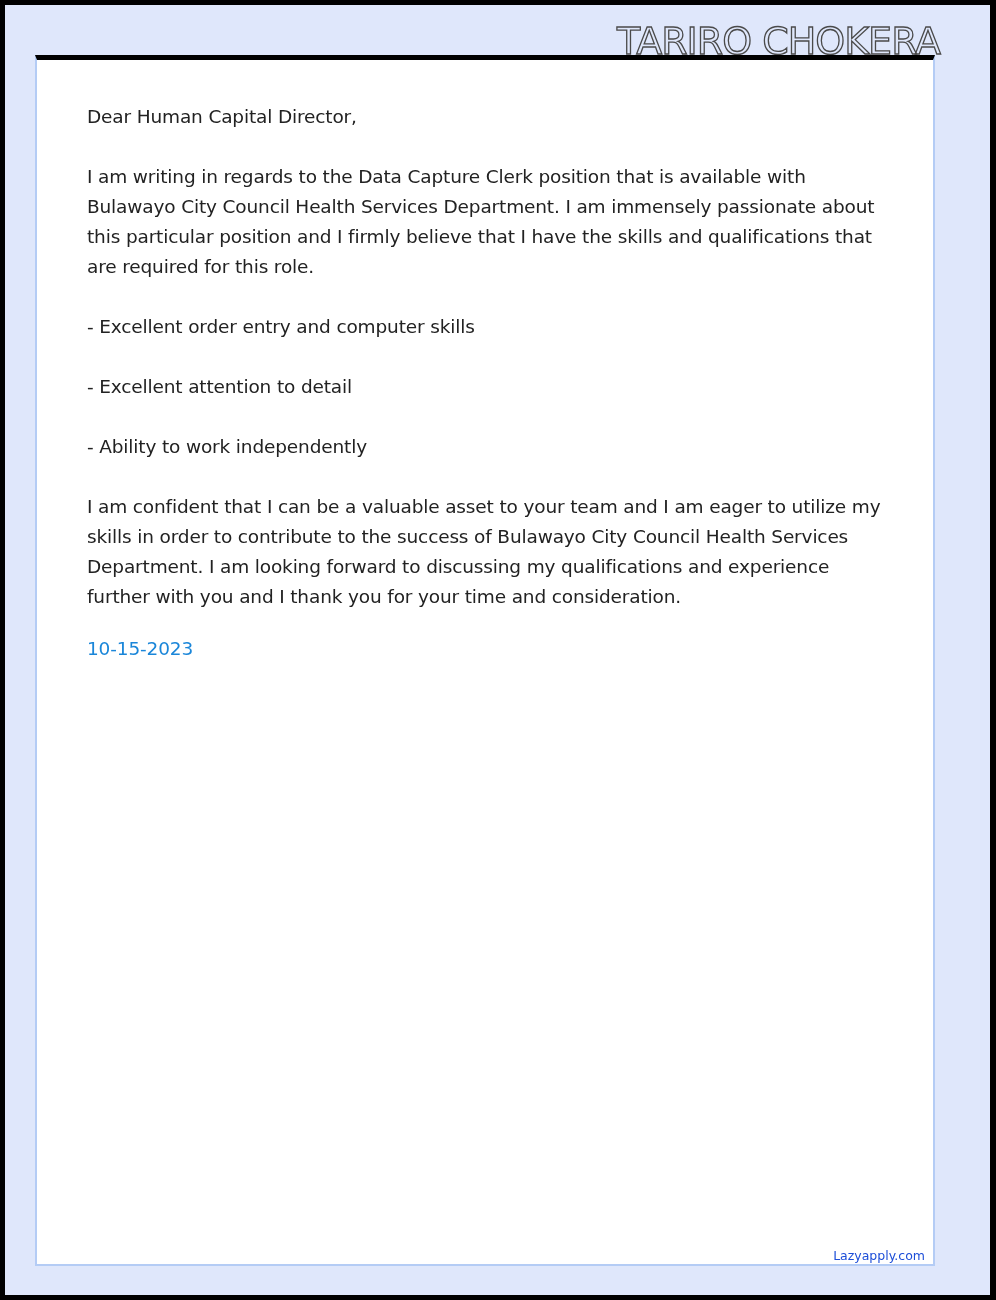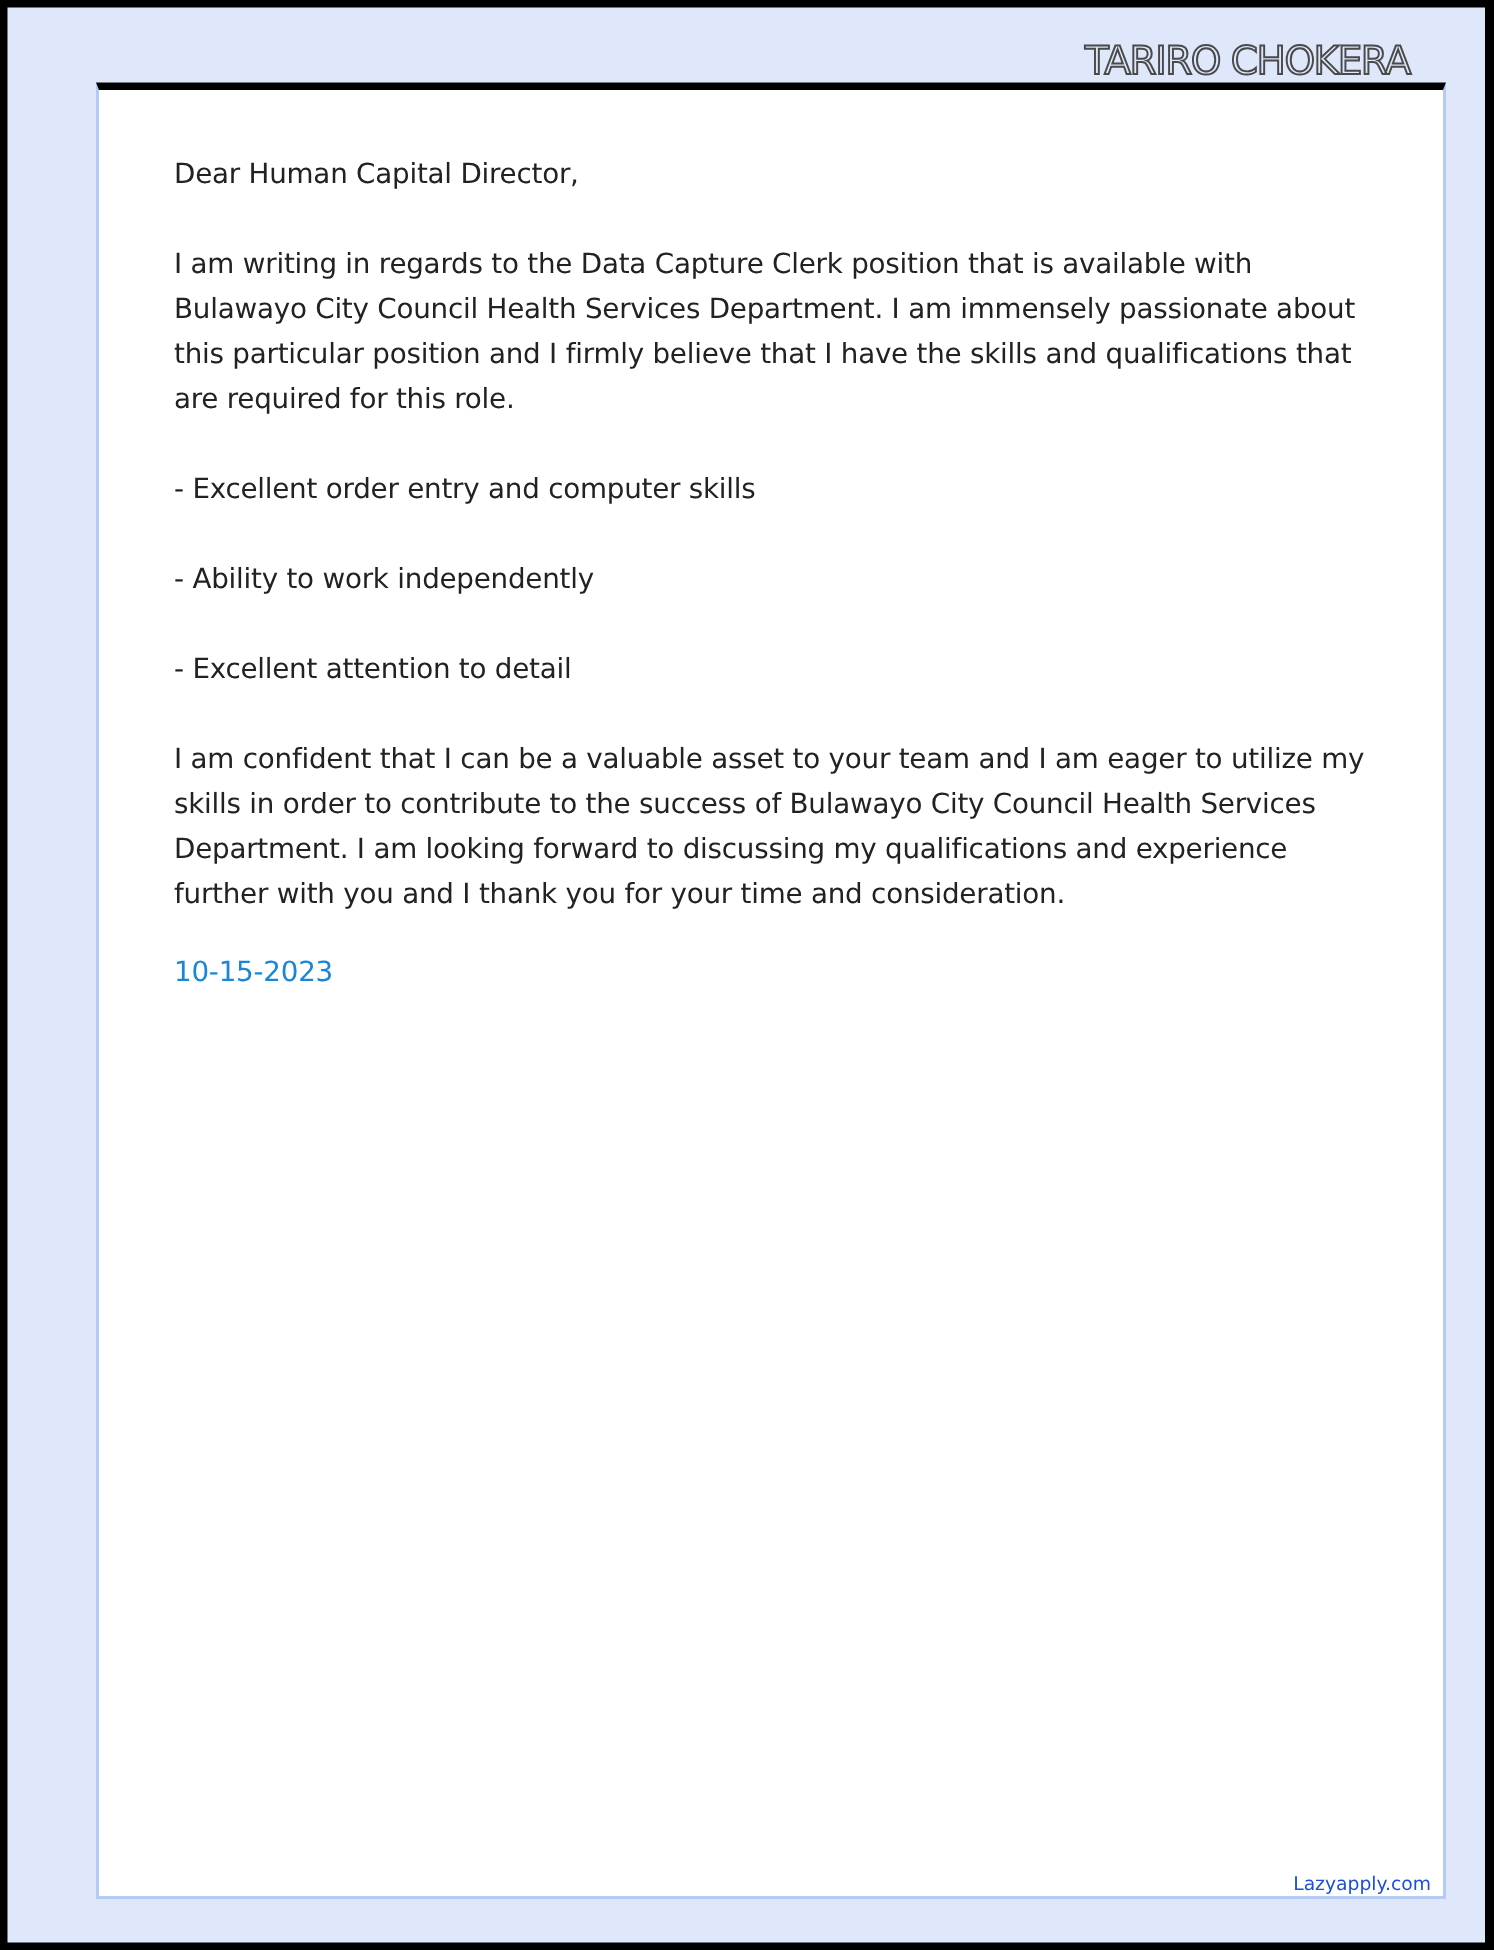--- a/index.html
+++ b/index.html
@@ -9,27 +9,27 @@
     font-family: "DejaVu Sans", sans-serif;
   }
   .frame {
     position: absolute; left: 5px; top: 5px;
     width: 985px; height: 1290px;
     background: #dfe7fb;
   }
   .name {
     position: absolute; right: 50px; top: 14px;
     font-family: "DejaVu Sans", sans-serif;
-    font-size: 26px; letter-spacing: -1px;
+    font-size: 38px; letter-spacing: -1px;
     color: #dfe7fb;
     -webkit-text-stroke: 1.3px #4a4a4a;
     white-space: nowrap; line-height: 44px;
   }
   .page {
-    position: absolute; left: 59px; top: 50px;
+    position: absolute; left: 30px; top: 50px;
     width: 896px; height: 1204px;
     background: #fff;
     border-top: 5px solid #000;
     border-left: 2px solid #b4ccf5;
     border-right: 2px solid #b4ccf5;
     border-bottom: 2px solid #b4ccf5;
   }
   .content {
     position: absolute; left: 50px; top: 42px; width: 795px;
     font-size: 18.5px; line-height: 30px; color: #222;
@@ -47,20 +47,20 @@
 <body>
 
 <div class="frame">
   <div class="name">TARIRO CHOKERA</div>
 
   <div class="page">
     <div class="content">
       <p>Dear Human Capital Director,</p>
       <p>I am writing in regards to the Data Capture Clerk position that is available with Bulawayo City Council Health Services Department. I am immensely passionate about this particular position and I firmly believe that I have the skills and qualifications that are required for this role.</p>
       <p>- Excellent order entry and computer skills</p>
+      <p>- Excellent attention to detail</p>
       <p>- Ability to work independently</p>
-      <p>- Excellent attention to detail</p>
       <p class="tight">I am confident that I can be a valuable asset to your team and I am eager to utilize my skills in order to contribute to the success of Bulawayo City Council Health Services Department. I am looking forward to discussing my qualifications and experience further with you and I thank you for your time and consideration.</p>
       <p class="date">10-15-2023</p>
     </div>
     <div class="footer">Lazyapply.com</div>
   </div>
 </div>
 
 </body></html>

